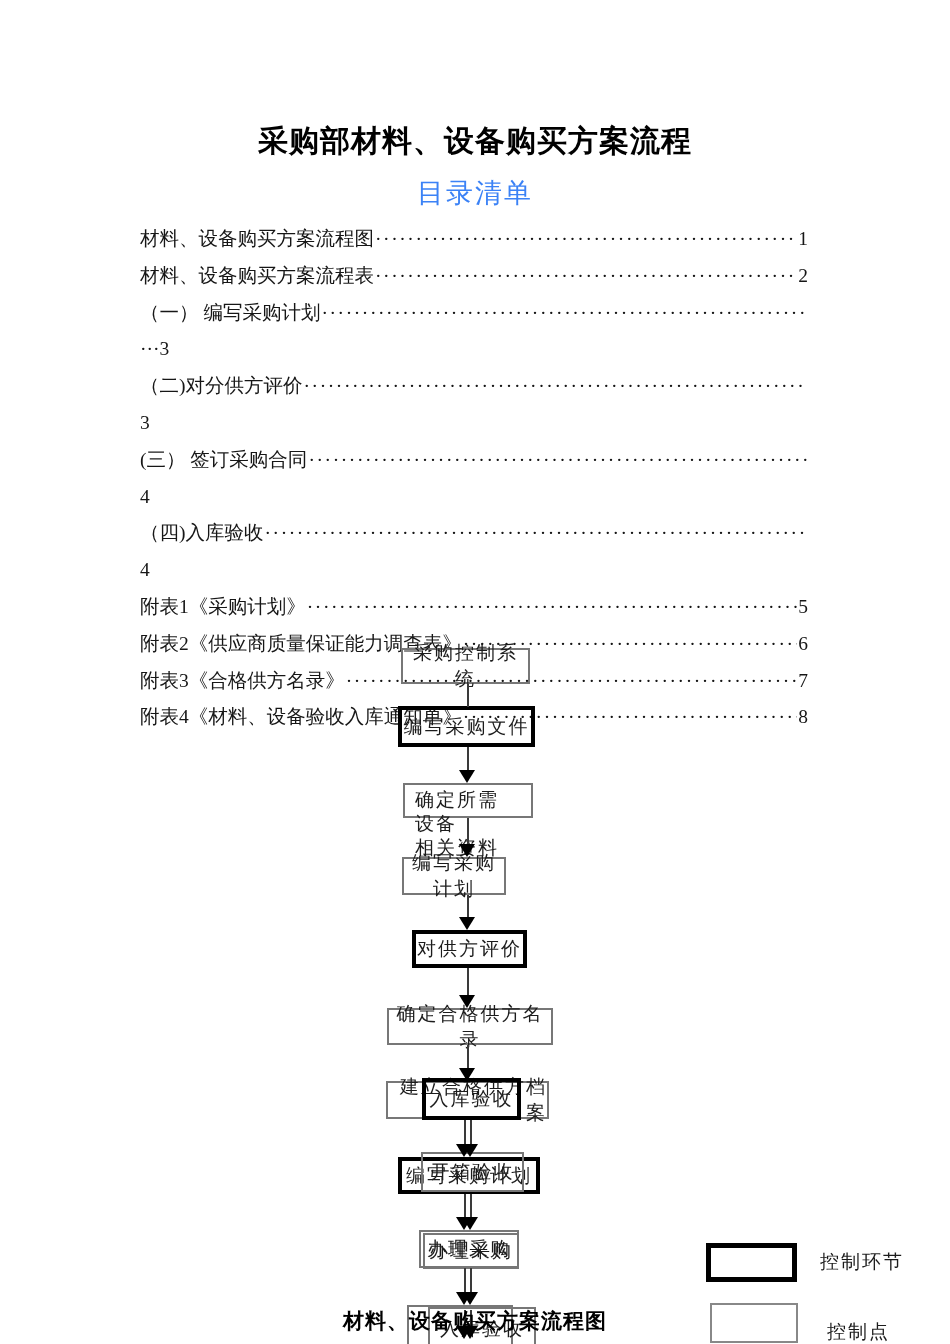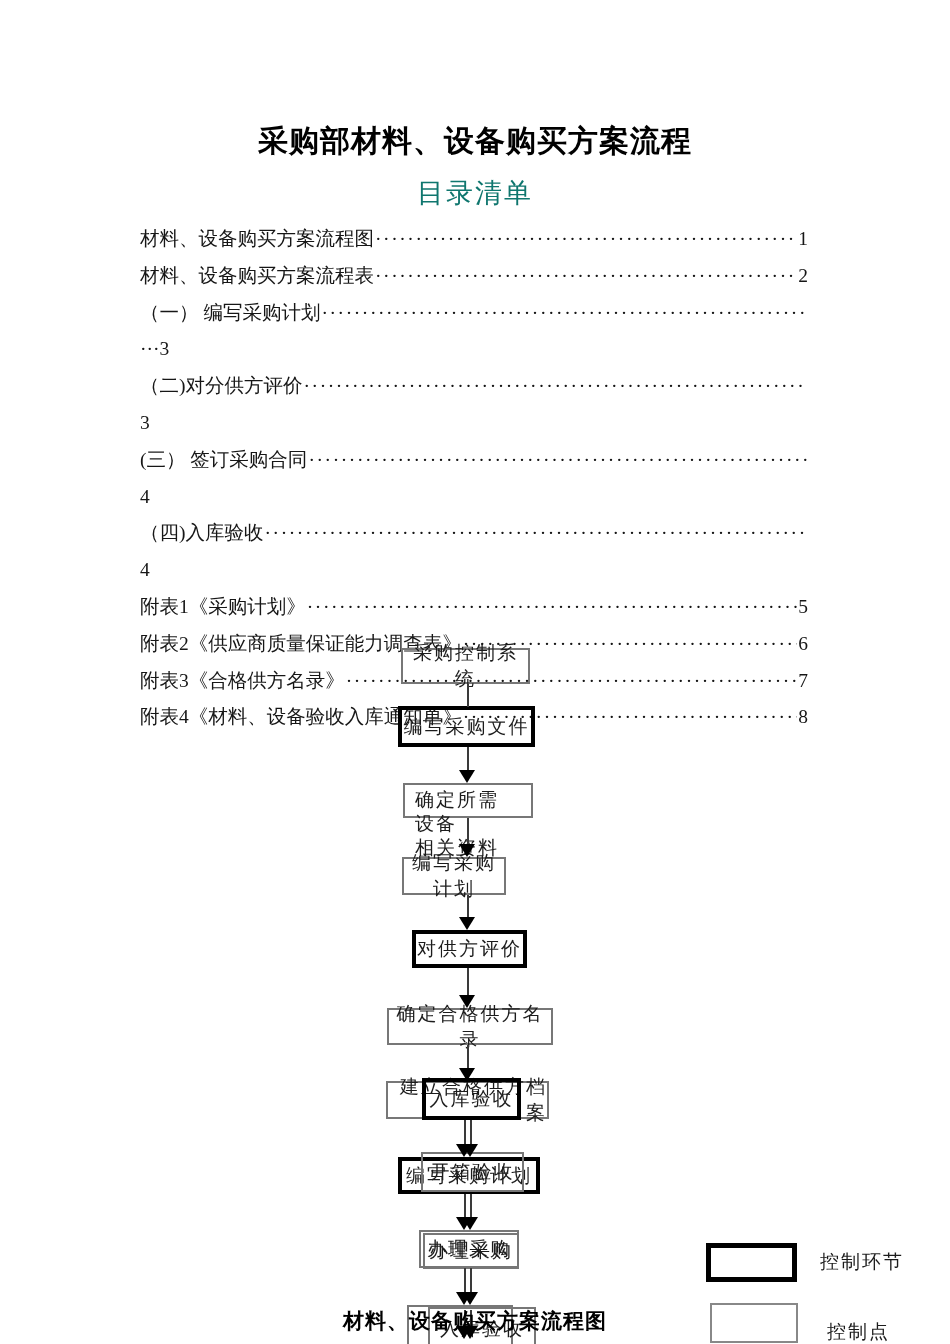--- a/index.html
+++ b/index.html
@@ -8,21 +8,21 @@
     font-family:"Liberation Serif","DejaVu Serif",serif;color:#111;
     overflow:hidden;
   }
   .doc-title{
     position:absolute;top:121px;left:0;width:100%;text-align:center;
     font-family:"Liberation Sans","DejaVu Sans",sans-serif;
     font-weight:bold;font-size:30px;letter-spacing:1px;color:#000;
   }
   .doc-subtitle{
     position:absolute;top:175px;left:0;width:100%;text-align:center;
-    font-size:27px;letter-spacing:2px;color:#0f766e;
+    font-size:27px;letter-spacing:2px;color:#3b82f6;
   }
   .toc{position:absolute;left:140px;top:221px;width:668px;}
   .toc-row{
     display:flex;align-items:baseline;height:36.8px;line-height:36.8px;
     font-size:19.5px;white-space:nowrap;color:#161616;
   }
   .toc-label{flex:0 0 auto;}
   .leader{
     flex:1 1 auto;overflow:hidden;letter-spacing:1.6px;margin:0 1px;
     white-space:nowrap;

